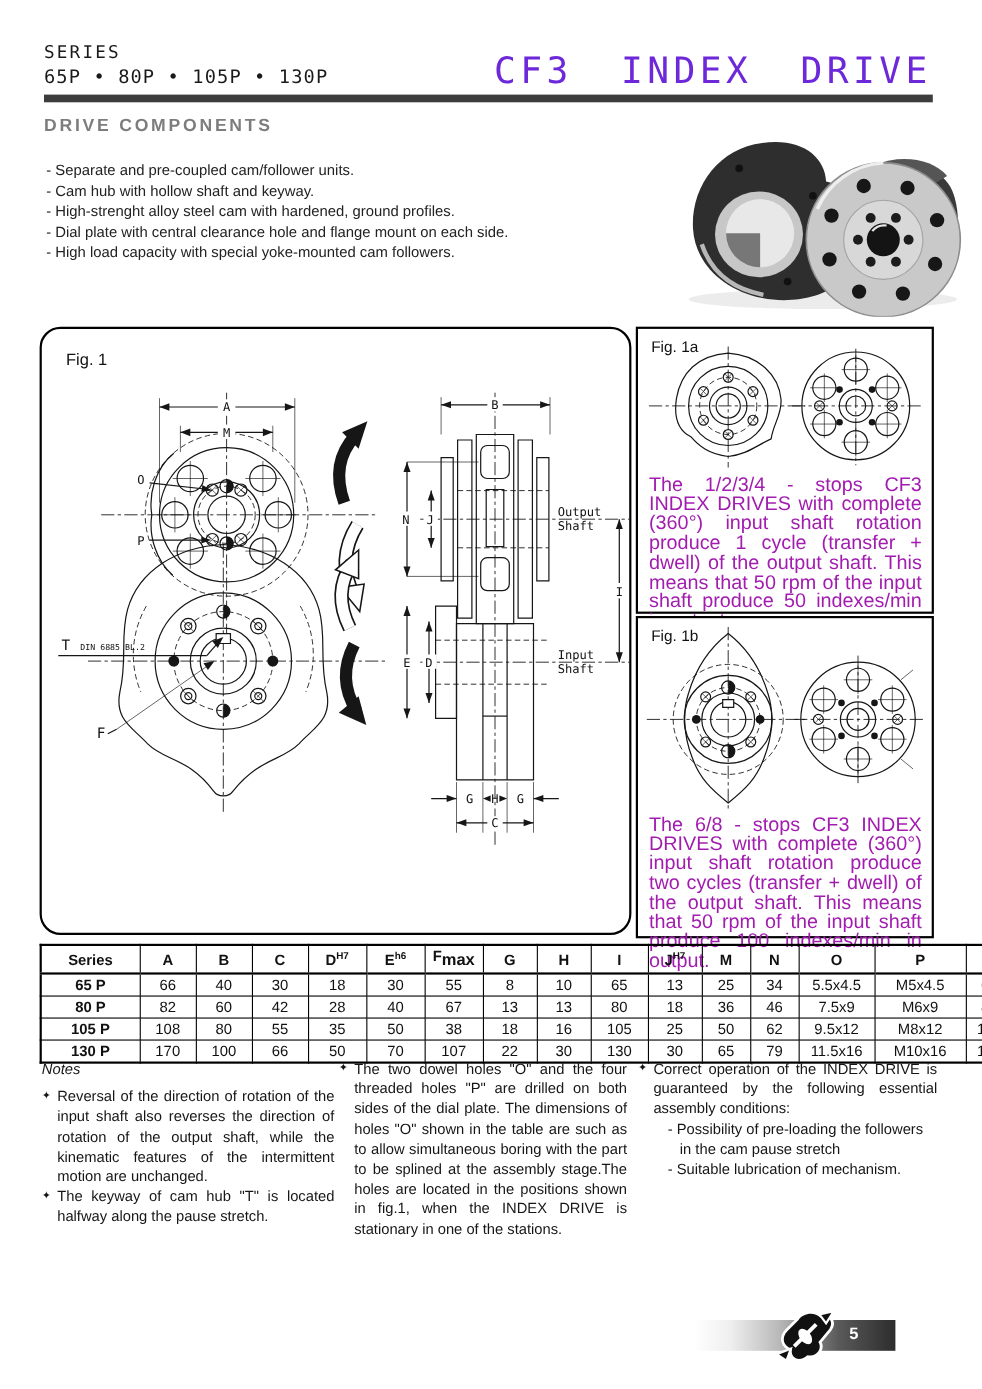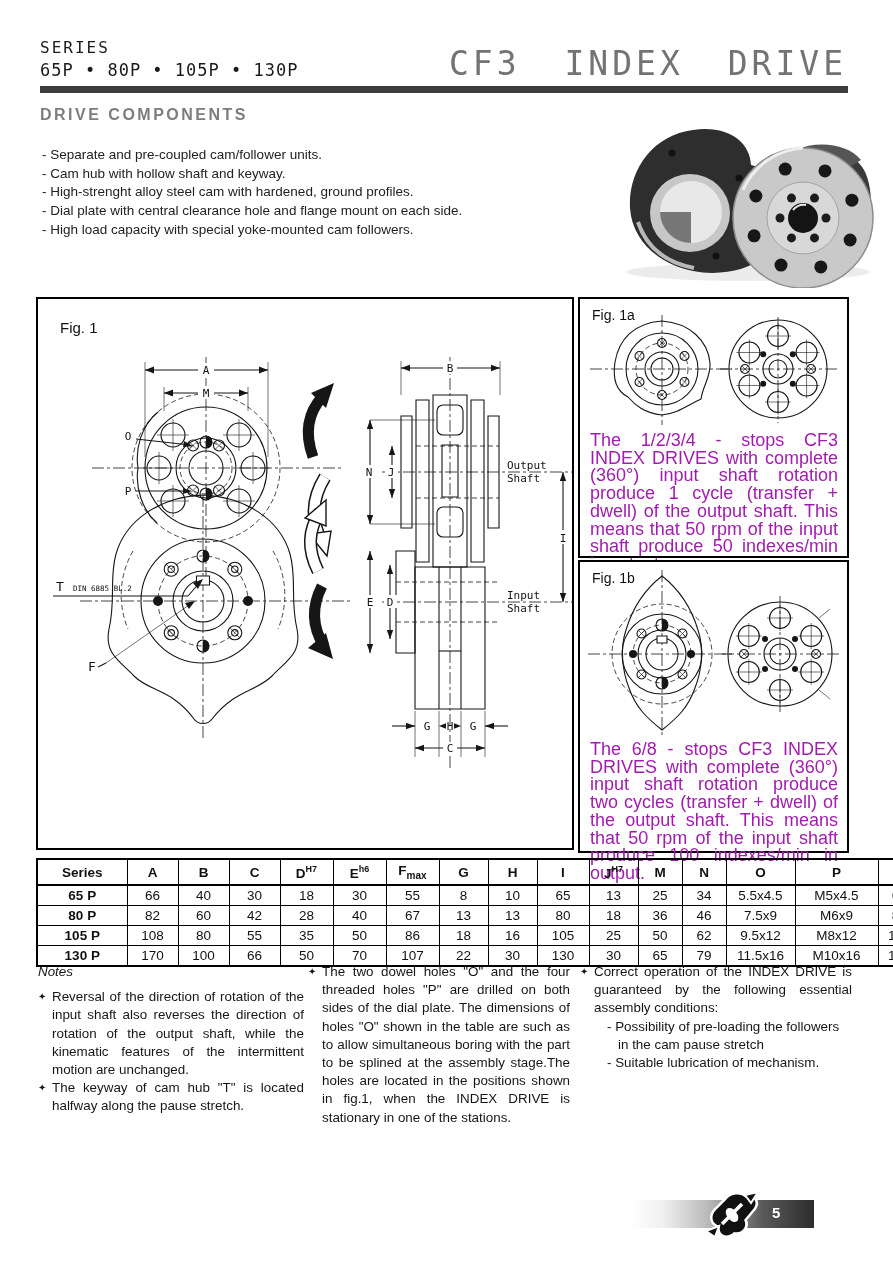--- a/index.html
+++ b/index.html
@@ -4,32 +4,32 @@
 <style>
   html,body{margin:0;padding:0;background:#ffffff;}
   .page{position:relative;width:893px;height:1263px;background:#fff;overflow:hidden;
         font-family:"Liberation Sans",sans-serif;color:#161616;}
   
   .hdr-series{position:absolute;left:40px;top:38px;font-family:"DejaVu Sans Mono",monospace;
               font-size:16px;letter-spacing:2px;color:#1a1a1a;}
   .hdr-models{position:absolute;left:40px;top:60px;font-family:"DejaVu Sans Mono",monospace;
               font-size:17px;letter-spacing:1px;color:#1a1a1a;}
   .hdr-title{position:absolute;right:46px;top:44px;font-family:"DejaVu Sans Mono",monospace;
-             font-size:33px;letter-spacing:4px;word-spacing:20px;color:#737373;}
+             font-size:33px;letter-spacing:4px;word-spacing:20px;color:#6d28d9;}
   .hdr-rule{position:absolute;left:40px;top:86px;width:808px;height:7px;background:#3d3d3d;}
   .sec-head{position:absolute;left:40px;top:106px;font-size:16px;font-weight:bold;
             letter-spacing:2.5px;color:#7d7d7d;}
   
   .features{position:absolute;left:42px;top:146px;width:540px;font-size:13.5px;line-height:18.7px;color:#222;}
   .features div{white-space:nowrap;}
   
   .photo{position:absolute;left:598px;top:120px;width:280px;height:168px;}
   
   .figbox{position:absolute;border:2px solid #000;background:#fff;box-sizing:border-box;}
-  #fig1-box{left:36px;top:297px;width:538px;height:553px;}
+  #fig1-box{left:36px;top:297px;width:538px;height:553px;border-radius:19px;}
   #fig1a-box{left:578px;top:297px;width:271px;height:261px;}
   #fig1b-box{left:578px;top:560px;width:271px;height:293px;}
   .figlabel{position:absolute;left:12px;top:8px;font-size:14px;color:#111;}
   #fig1-box .figlabel{left:22px;top:20px;font-size:15px;}
   .figcap{position:absolute;left:10px;right:9px;font-size:18px;line-height:17.7px;
           text-align:justify;color:#a21caf;}
   #fig1a-box .figcap{top:133px;}
   #fig1b-box .figcap{top:179px;}
   .figdraw{position:absolute;left:2px;top:0;}
   #fig1a-box .figdraw{top:8px;}
@@ -48,21 +48,21 @@
   .dts{font-family:"DejaVu Sans Mono",monospace;font-size:7.5px;fill:#111;stroke:none;}
   
   .dimtable{position:absolute;left:36px;top:858px;width:819px;border-collapse:collapse;
             table-layout:fixed;font-size:13.5px;color:#111;}
   .dimtable th,.dimtable td{border:1px solid #000;text-align:center;padding:0;height:19px;
             overflow:hidden;white-space:nowrap;}
   .dimtable thead th{height:24px;font-weight:bold;border-bottom:2px solid #000;}
   .dimtable{border:2px solid #000;}
   .dimtable .sercol{font-weight:bold;}
   .dimtable sup{font-size:9px;}
-  .dimtable sub{font-size:10px;text-align:center;}
+  .dimtable sub{font-size:15px;text-align:center;}
   
   .notes-col{position:absolute;top:963px;font-size:13.4px;line-height:18.2px;color:#161616;}
   #notes-c1{left:38px;width:266px;}
   #notes-c2{left:308px;width:262px;}
   #notes-c3{left:580px;width:272px;}
   .notes-title{margin-bottom:7px;font-style:italic;}
   .note-item{position:relative;padding-left:14px;text-align:justify;}
   .note-item .bullet{position:absolute;left:0;top:0;font-size:10px;}
   .subitem{padding-left:24px;text-indent:-11px;text-align:left;}
   
@@ -542,21 +542,21 @@
         <td>M6x9</td>
         <td>8x7</td>
       </tr>
       <tr>
         <td class="sercol">105 P</td>
         <td>108</td>
         <td>80</td>
         <td>55</td>
         <td>35</td>
         <td>50</td>
-        <td>86</td>
+        <td>38</td>
         <td>18</td>
         <td>16</td>
         <td>105</td>
         <td>25</td>
         <td>50</td>
         <td>62</td>
         <td>9.5x12</td>
         <td>M8x12</td>
         <td>10x8</td>
       </tr>

